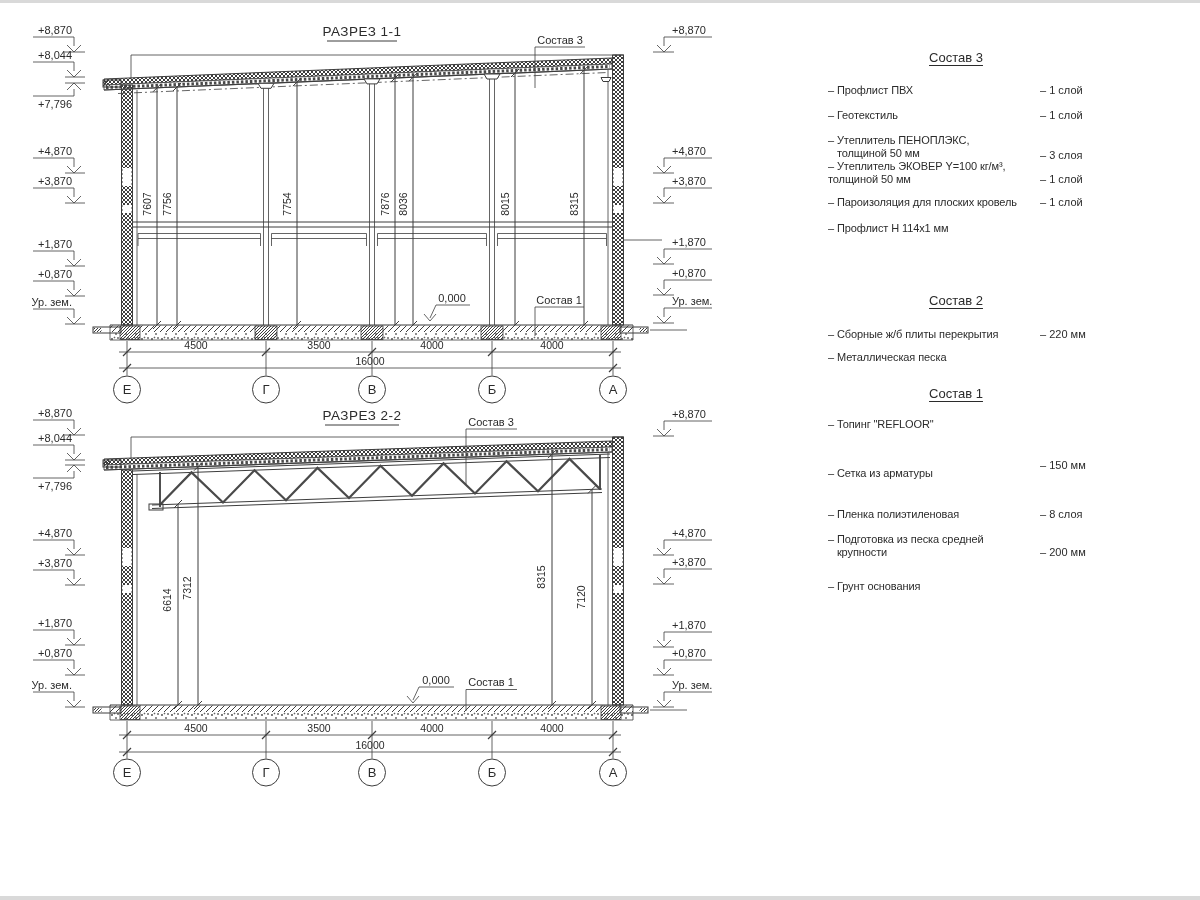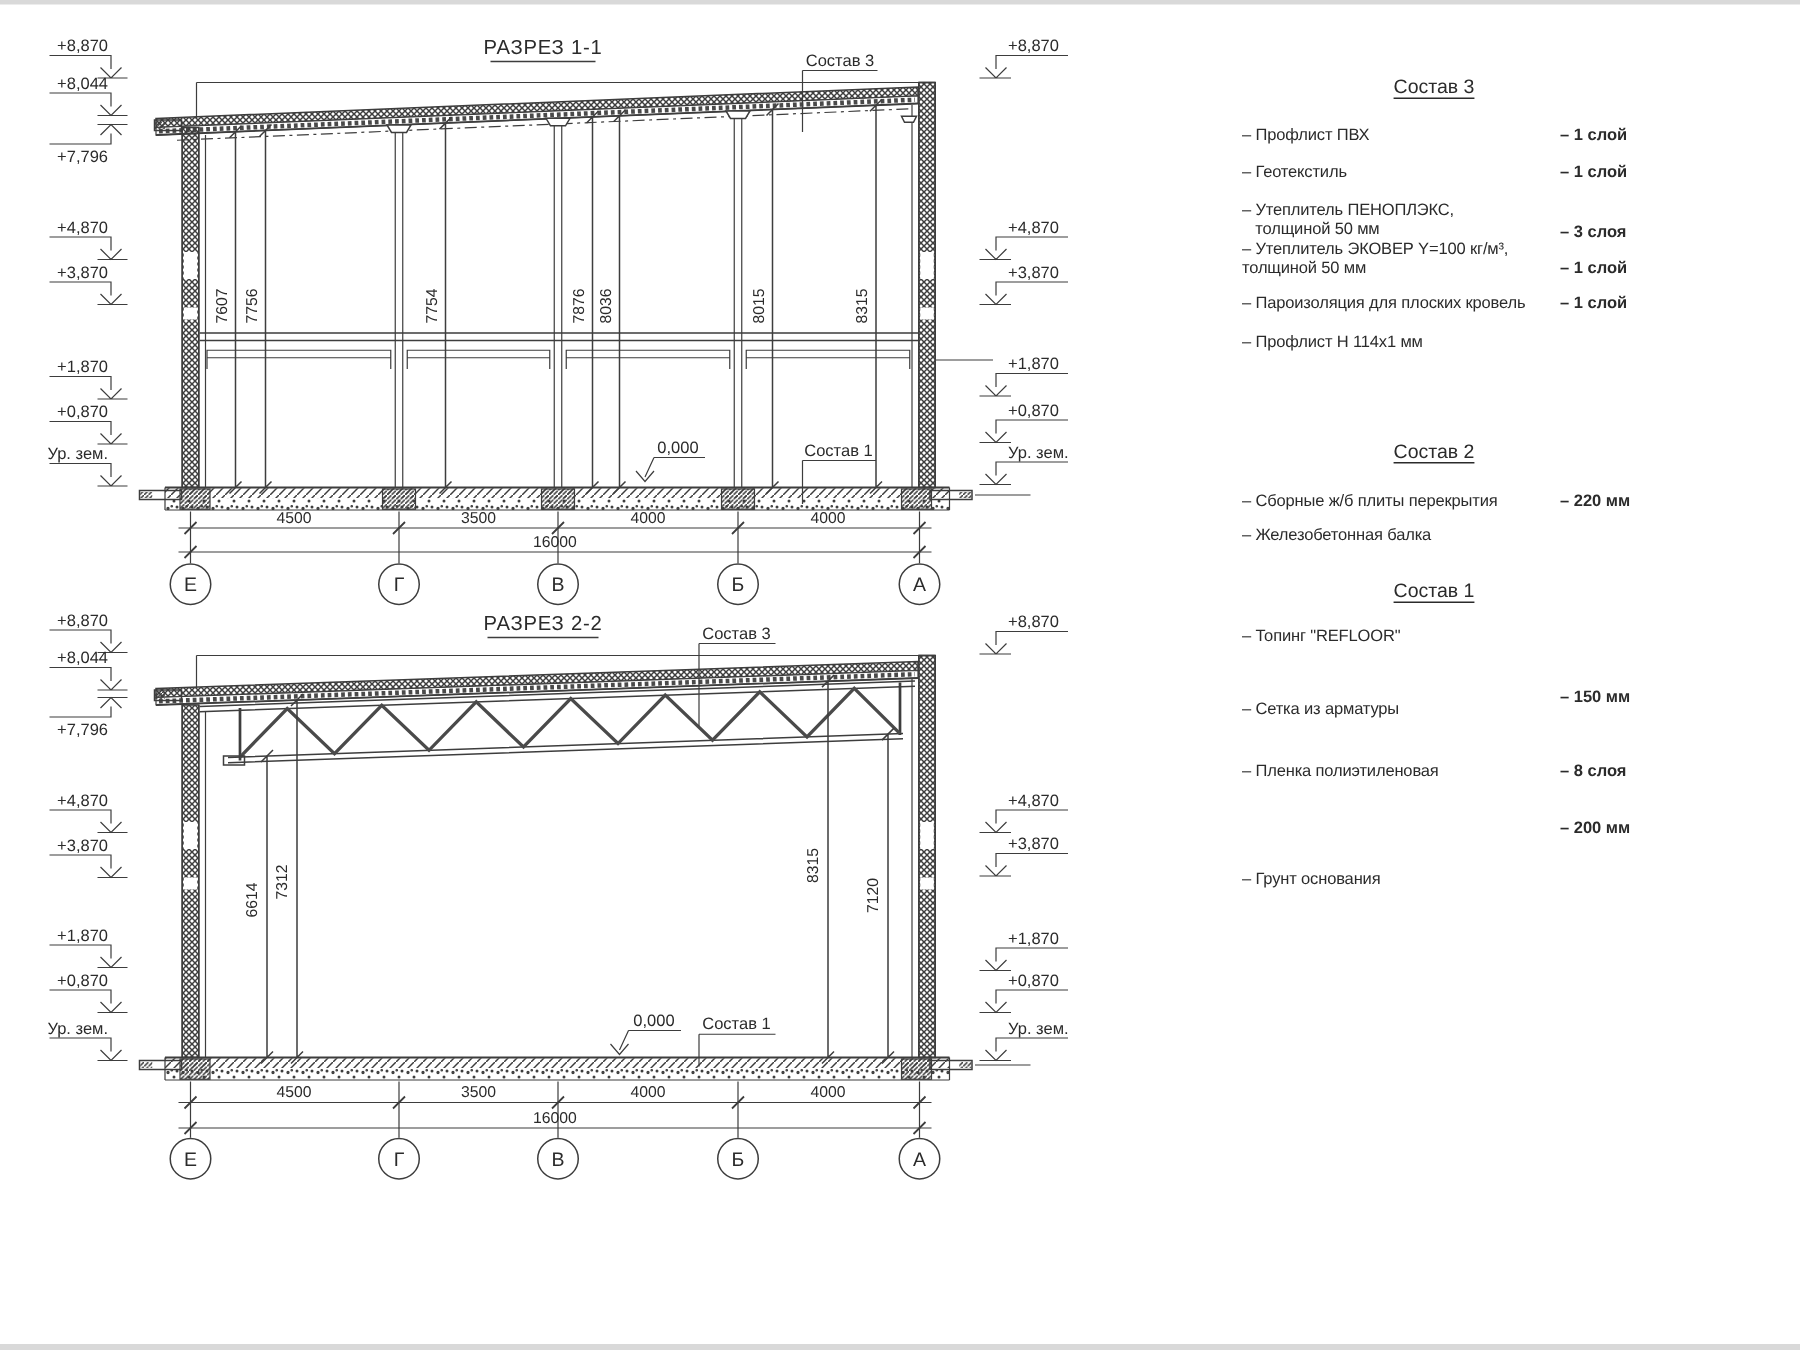--- a/index.html
+++ b/index.html
@@ -19,21 +19,21 @@
   svg .s22{stroke-width:2.2;fill:none;stroke:#4a4a4a;}
   svg .deckdash{stroke:#4a4a4a;stroke-width:3;stroke-dasharray:2.5 2;fill:none;}
   svg .ddot{stroke-dasharray:8 3 2 3;stroke-width:.8;}
   svg .fillw{fill:#fff;}
   
   #legend{position:absolute;left:810px;top:0;width:390px;height:660px;}
   .lg-head{position:absolute;left:90px;width:112px;text-align:center;font-size:13px;
            text-decoration:underline;text-underline-offset:3px;}
   .lg-name{position:absolute;left:18px;width:215px;font-size:11px;line-height:13px;
            white-space:pre-wrap;letter-spacing:-.1px;}
-  .lg-val{position:absolute;left:230px;width:120px;font-size:11px;line-height:13px;font-weight:bold;}
+  .lg-val{position:absolute;left:230px;width:120px;font-size:11px;line-height:13px;}
 </style>
 </head>
 <body>
 
 <div id="canvas">
 <div class="edgeband" style="top:0;height:3px"></div>
 <div class="edgeband" style="top:896px;height:4px"></div>
 
 <svg width="770" height="830" viewBox="0 0 770 830">
 <defs>
@@ -410,24 +410,26 @@
   <div class="lg-name" style="top:160px">– Утеплитель ЭКОВЕР Y=100 кг/м³,
 толщиной 50 мм</div>
   <div class="lg-val" style="top:173px">– 1 слой</div>
   <div class="lg-name" style="top:196px">– Пароизоляция для плоских кровель</div>
   <div class="lg-val" style="top:196px">– 1 слой</div>
   <div class="lg-name" style="top:222px">– Профлист Н 114х1 мм</div>
 
   <div class="lg-head" style="top:293px">Состав 2</div>
   <div class="lg-name" style="top:328px">– Сборные ж/б плиты перекрытия</div>
   <div class="lg-val" style="top:328px">– 220 мм</div>
-  <div class="lg-name" style="top:351px">– Железобетонная балка</div>
+  <div class="lg-name" style="top:351px">– Металлическая песка</div>
 
   <div class="lg-head" style="top:386px">Состав 1</div>
   <div class="lg-name" style="top:418px">– Топинг "REFLOOR"</div>
   <div class="lg-val" style="top:459px">– 150 мм</div>
   <div class="lg-name" style="top:467px">– Сетка из арматуры</div>
   <div class="lg-name" style="top:508px">– Пленка полиэтиленовая</div>
   <div class="lg-val" style="top:508px">–  8 слоя</div>
+  <div class="lg-name" style="top:533px">– Подготовка из песка средней
+   крупности</div>
   <div class="lg-val" style="top:546px">– 200 мм</div>
   <div class="lg-name" style="top:580px">– Грунт основания</div>
 </div>
 </div>
 
 </body></html>

